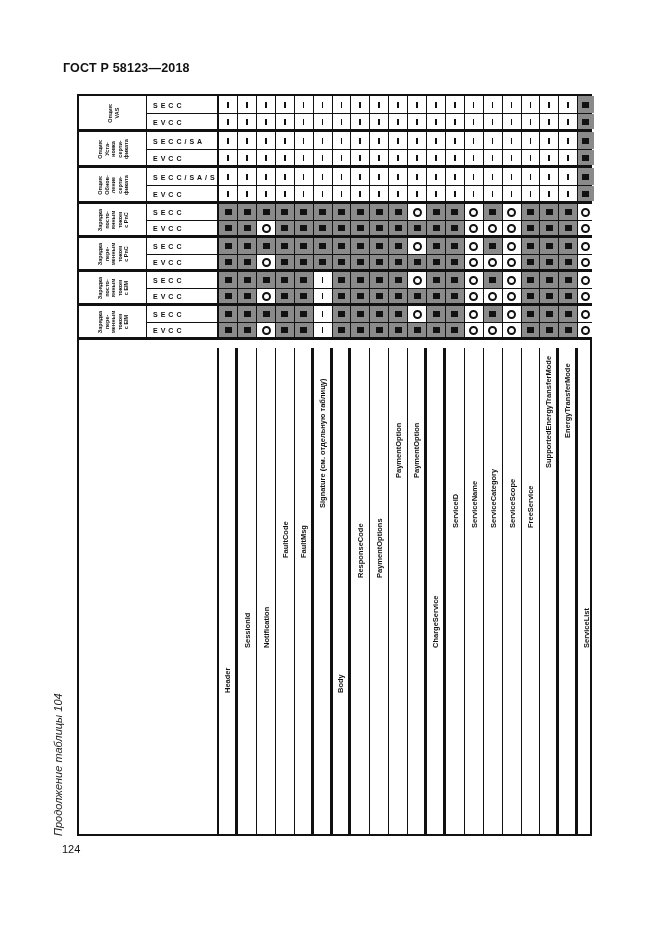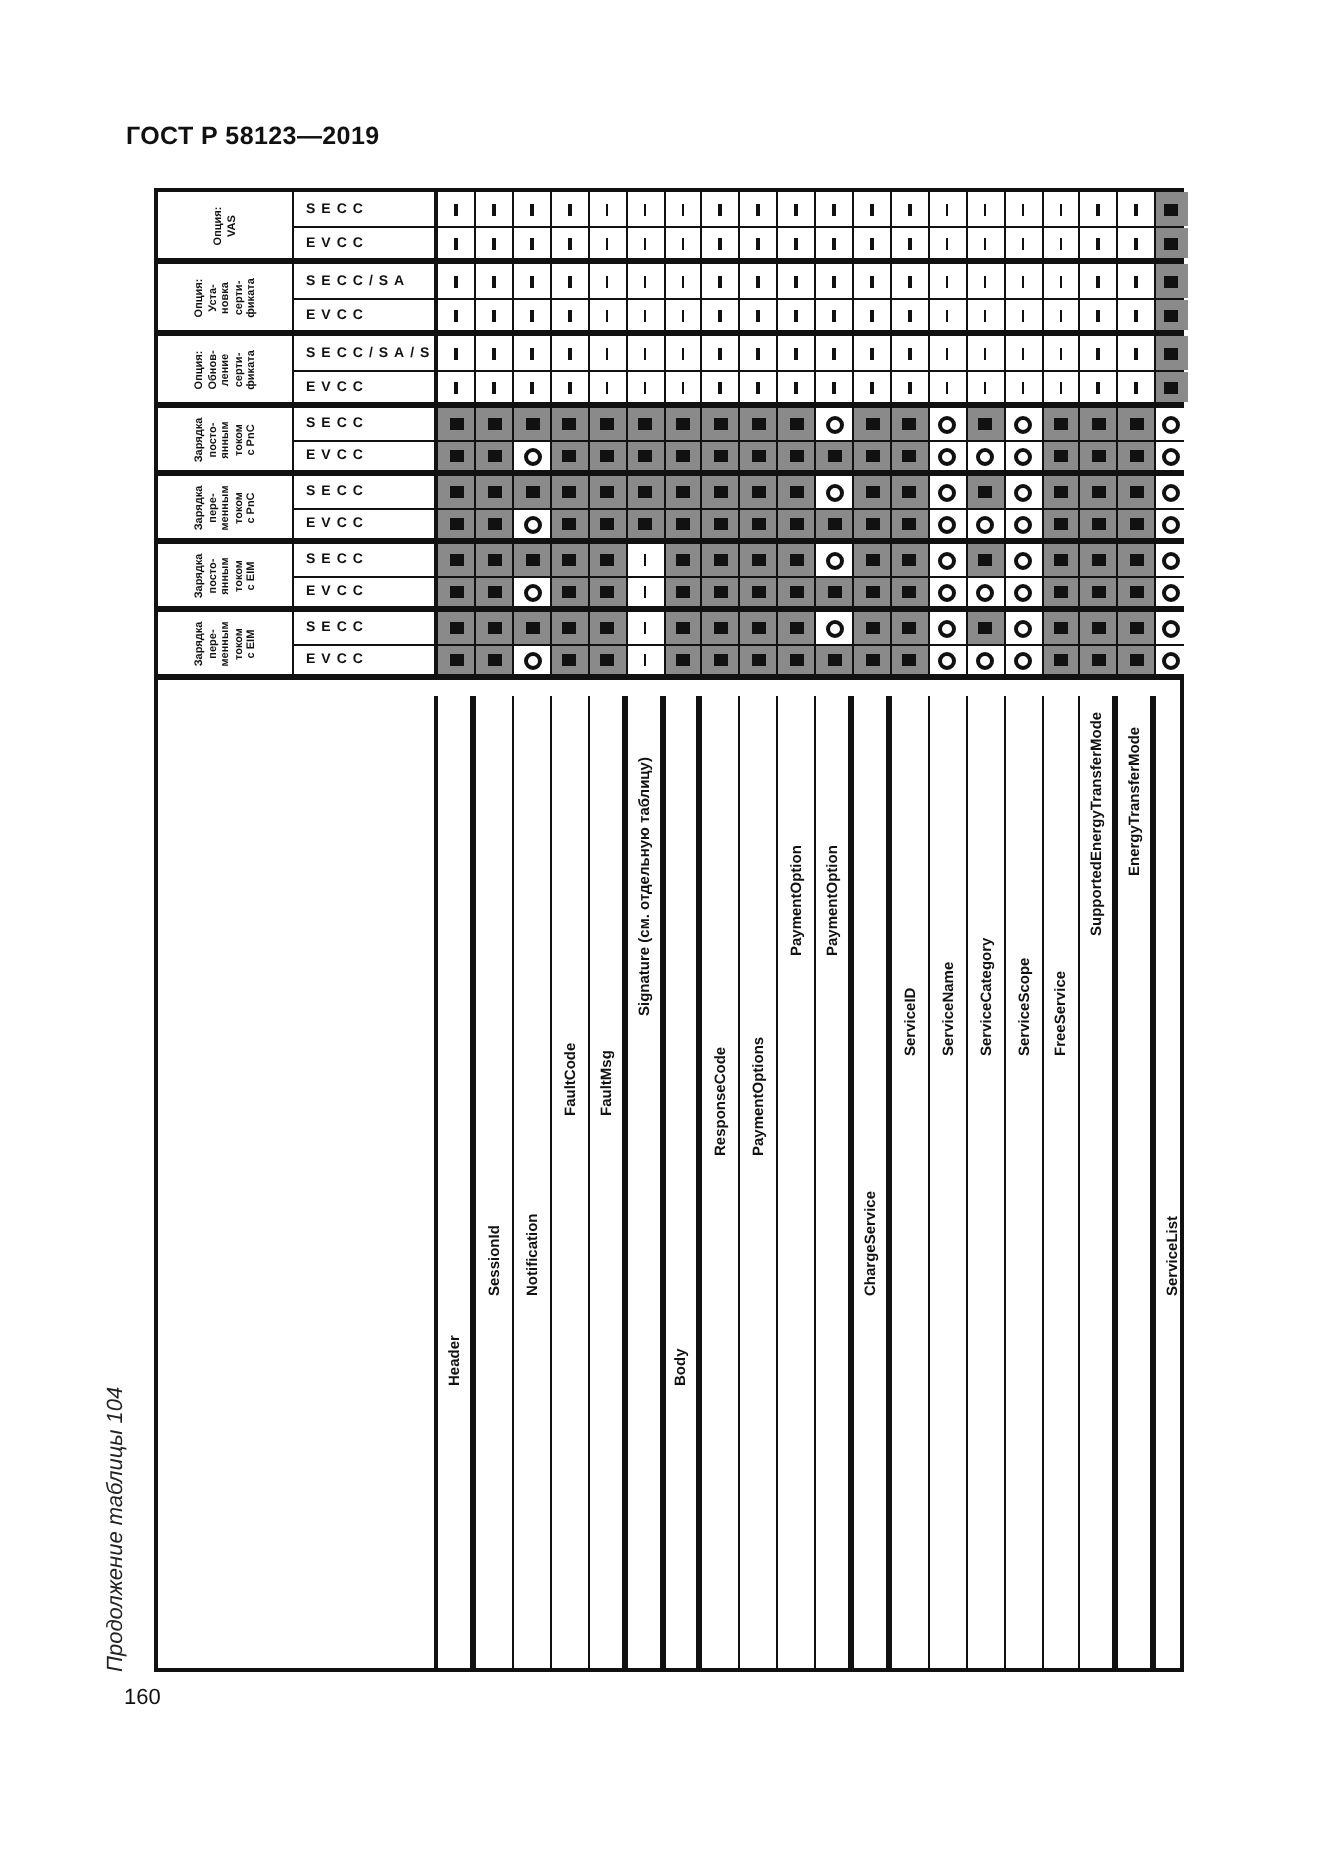--- a/index.html
+++ b/index.html
@@ -43,23 +43,23 @@
   .label-col { flex: 0 0 auto; height: 100%; position: relative; box-sizing: border-box; border-right: 1.5px solid #111; }
   .label-col:last-child { border-right: none; }
   .label-col.thick { border-right: 3px solid #111; }
   .label-text { position: absolute; left: 50%; transform-origin: 0 0; transform: rotate(-90deg) translateY(-50%);
                 font-size: 7.5px; font-weight: bold; white-space: nowrap; }
   .group-left { position: absolute; left: 0; top: 252px; width: 140px; height: 488px; border-right: 2px solid #111; box-sizing: border-box; }
 </style>
 </head>
 <body>
 
-<div class="doc-title">ГОСТ Р 58123—2019</div>
+<div class="doc-title">ГОСТ Р 58123—2018</div>
 <div class="caption">Продолжение таблицы 104</div>
-<div class="page-number">160</div>
+<div class="page-number">124</div>
 
 <div class="table" id="tbl">
   <div class="group-left"></div>
   <div class="labels-area" id="labels">
       <div class="label-col thick" style="width: 19px;">
         <div class="label-text" style="top: 345px;">Header</div>
       </div>
       <div class="label-col" style="width: 19px;">
         <div class="label-text" style="top: 300px;">SessionId</div>
       </div>

